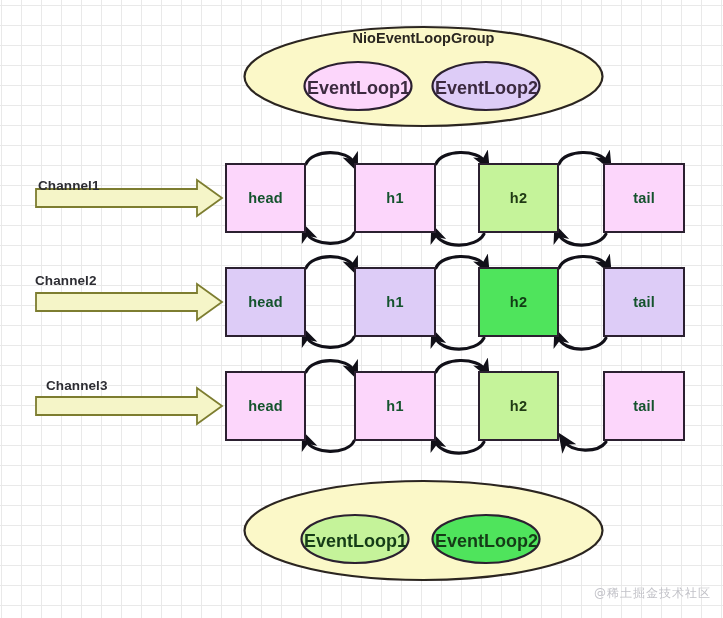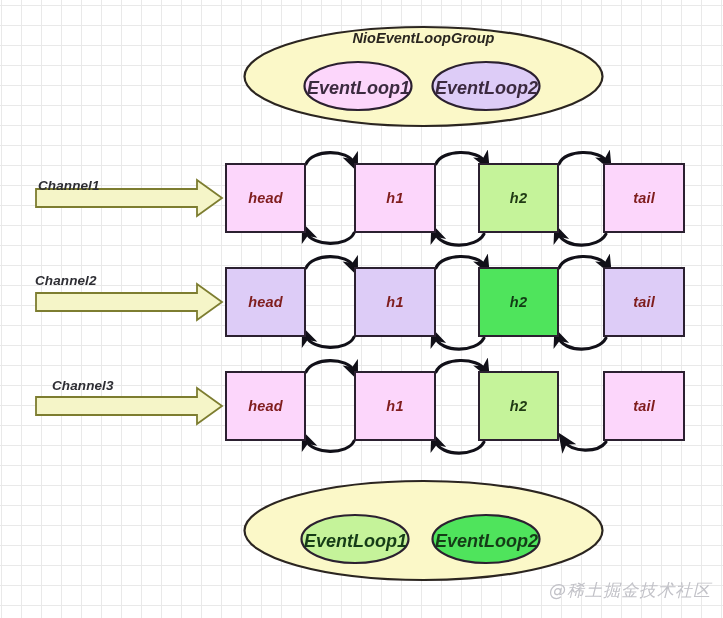--- a/index.html
+++ b/index.html
@@ -13,32 +13,31 @@
     position:relative;
     width:723px;height:618px;
     background-color:#ffffff;
     background-image:
       linear-gradient(to right,#e9e9e9 1px,transparent 1px),
       linear-gradient(to bottom,#e9e9e9 1px,transparent 1px),
       linear-gradient(to right,#dcdcdc 1px,transparent 1px),
       linear-gradient(to bottom,#dcdcdc 1px,transparent 1px);
     background-size:20px 20px,20px 20px,80px 80px,80px 80px;
     background-position:1px 5px,1px 5px,1px 5px,1px 5px;
-    font-style:italic;
   }
   .layer{position:absolute;left:0;top:0;width:723px;height:618px;}
   svg.layer{pointer-events:none;}
 
   .node{
     position:absolute;
     box-sizing:border-box;
     border:2.5px solid #2b2030;
     display:flex;align-items:center;justify-content:center;
     font-size:14.5px;font-weight:bold;
-    color:#7f1d1d;
+    color:#14532d;
     letter-spacing:.2px;
   }
   .n-pink{background:#fcd6fb;}
   .n-purple{background:#ddccf7;}
   .n-green-l{background:#c5f39a;color:#203a14;}
   .n-green-b{background:#4fe45c;color:#113b14;}
 
   .chlabel{
     position:absolute;
     font-size:13.5px;font-weight:bold;color:#2d2d33;
@@ -54,21 +53,21 @@
     position:absolute;
     font-size:18px;font-weight:bold;
     white-space:nowrap;text-align:center;
     color:#3b2a3f;
   }
   .ell-label.dark{color:#153c17;}
 
   .watermark{
     position:absolute;
     right:12px;bottom:16px;
-    font-size:17px;color:#c2c2c8;
+    font-size:12px;color:#c2c2c8;
     font-family:"DejaVu Sans",sans-serif;
     letter-spacing:1px;
     white-space:nowrap;
   }
 </style>
 </head>
 <body>
 
 <div id="canvas">
 
@@ -130,21 +129,21 @@
 
   <div class="grp-label" style="left:244px;top:30px;width:359px;">NioEventLoopGroup</div>
   <div class="ell-label" style="left:305px;top:78px;width:107px;">EventLoop1</div>
   <div class="ell-label" style="left:433px;top:78px;width:107px;">EventLoop2</div>
 
   <div class="ell-label dark" style="left:302px;top:531px;width:107px;">EventLoop1</div>
   <div class="ell-label dark" style="left:433px;top:531px;width:107px;">EventLoop2</div>
 
   <div class="chlabel" style="left:38px;top:178px;">Channel1</div>
   <div class="chlabel" style="left:35px;top:273px;">Channel2</div>
-  <div class="chlabel" style="left:52px;top:378px;">Channel3</div>
+  <div class="chlabel" style="left:46px;top:378px;">Channel3</div>
 
   <div class="node n-pink" style="left:225px;top:163px;width:81px;height:70px;">head</div>
   <div class="node n-pink" style="left:354px;top:163px;width:82px;height:70px;">h1</div>
   <div class="node n-green-l" style="left:478px;top:163px;width:81px;height:70px;">h2</div>
   <div class="node n-pink" style="left:603px;top:163px;width:82px;height:70px;">tail</div>
 
   <div class="node n-purple" style="left:225px;top:267px;width:81px;height:70px;">head</div>
   <div class="node n-purple" style="left:354px;top:267px;width:82px;height:70px;">h1</div>
   <div class="node n-green-b" style="left:478px;top:267px;width:81px;height:70px;">h2</div>
   <div class="node n-purple" style="left:603px;top:267px;width:82px;height:70px;">tail</div>

